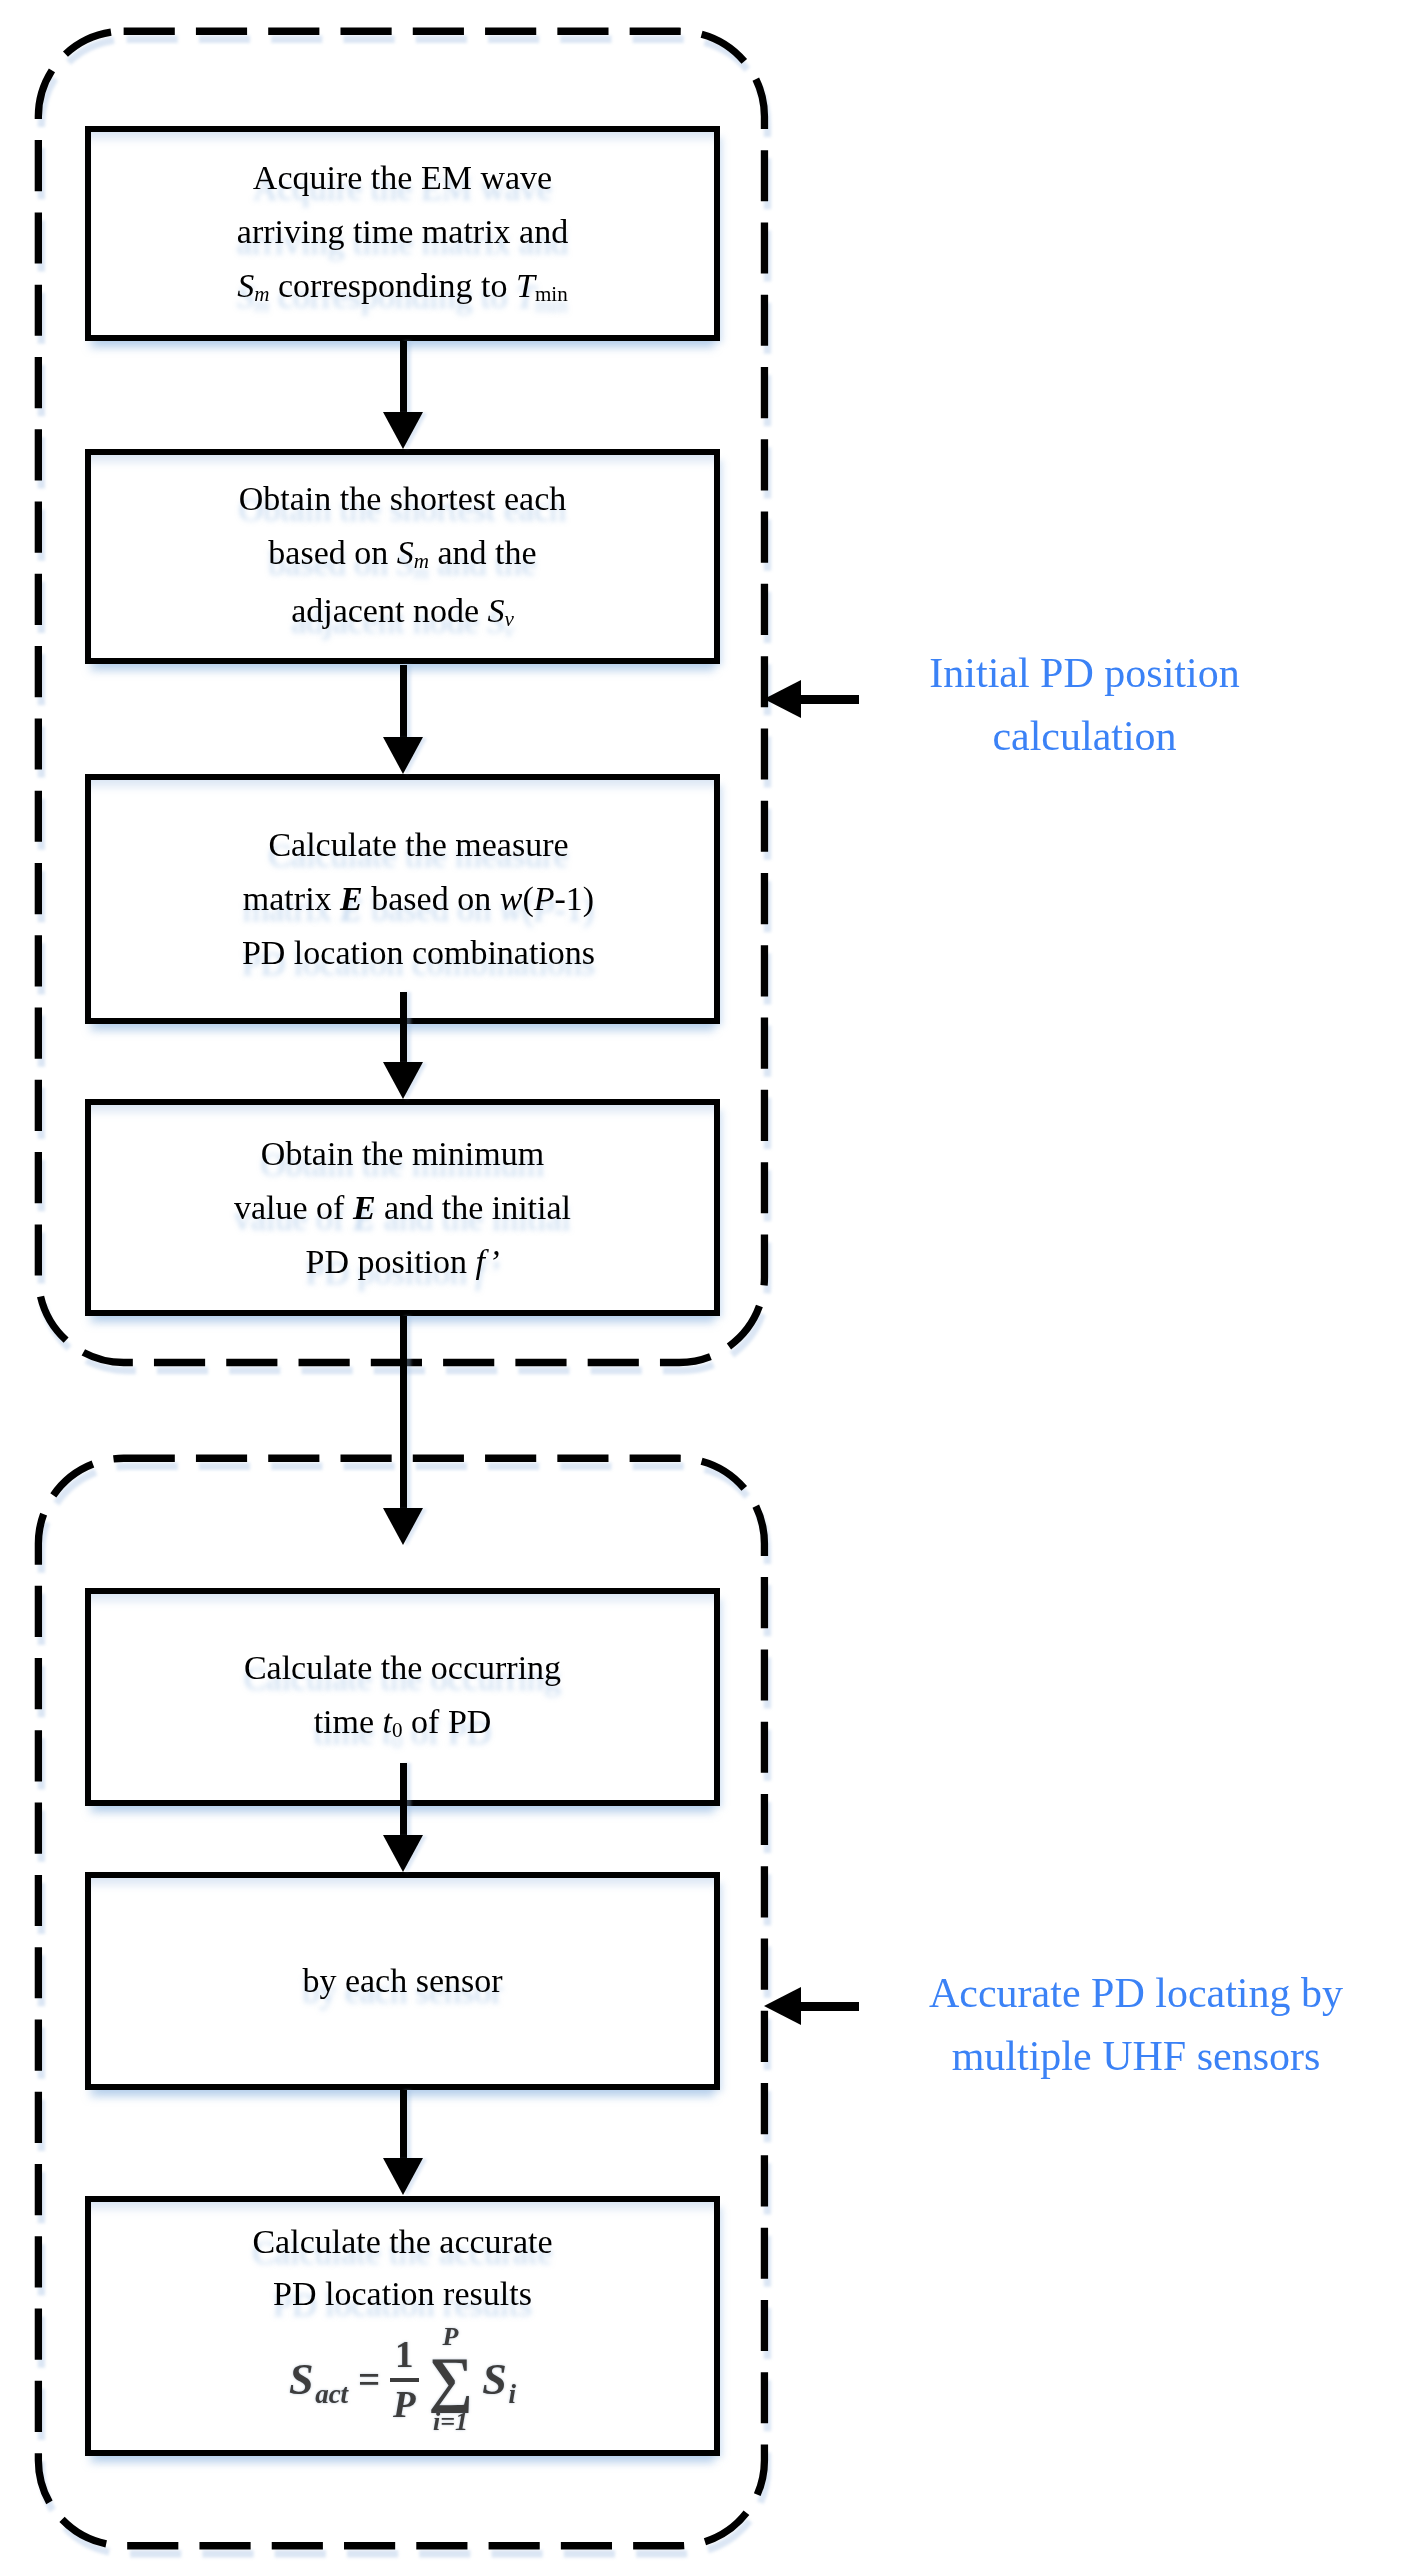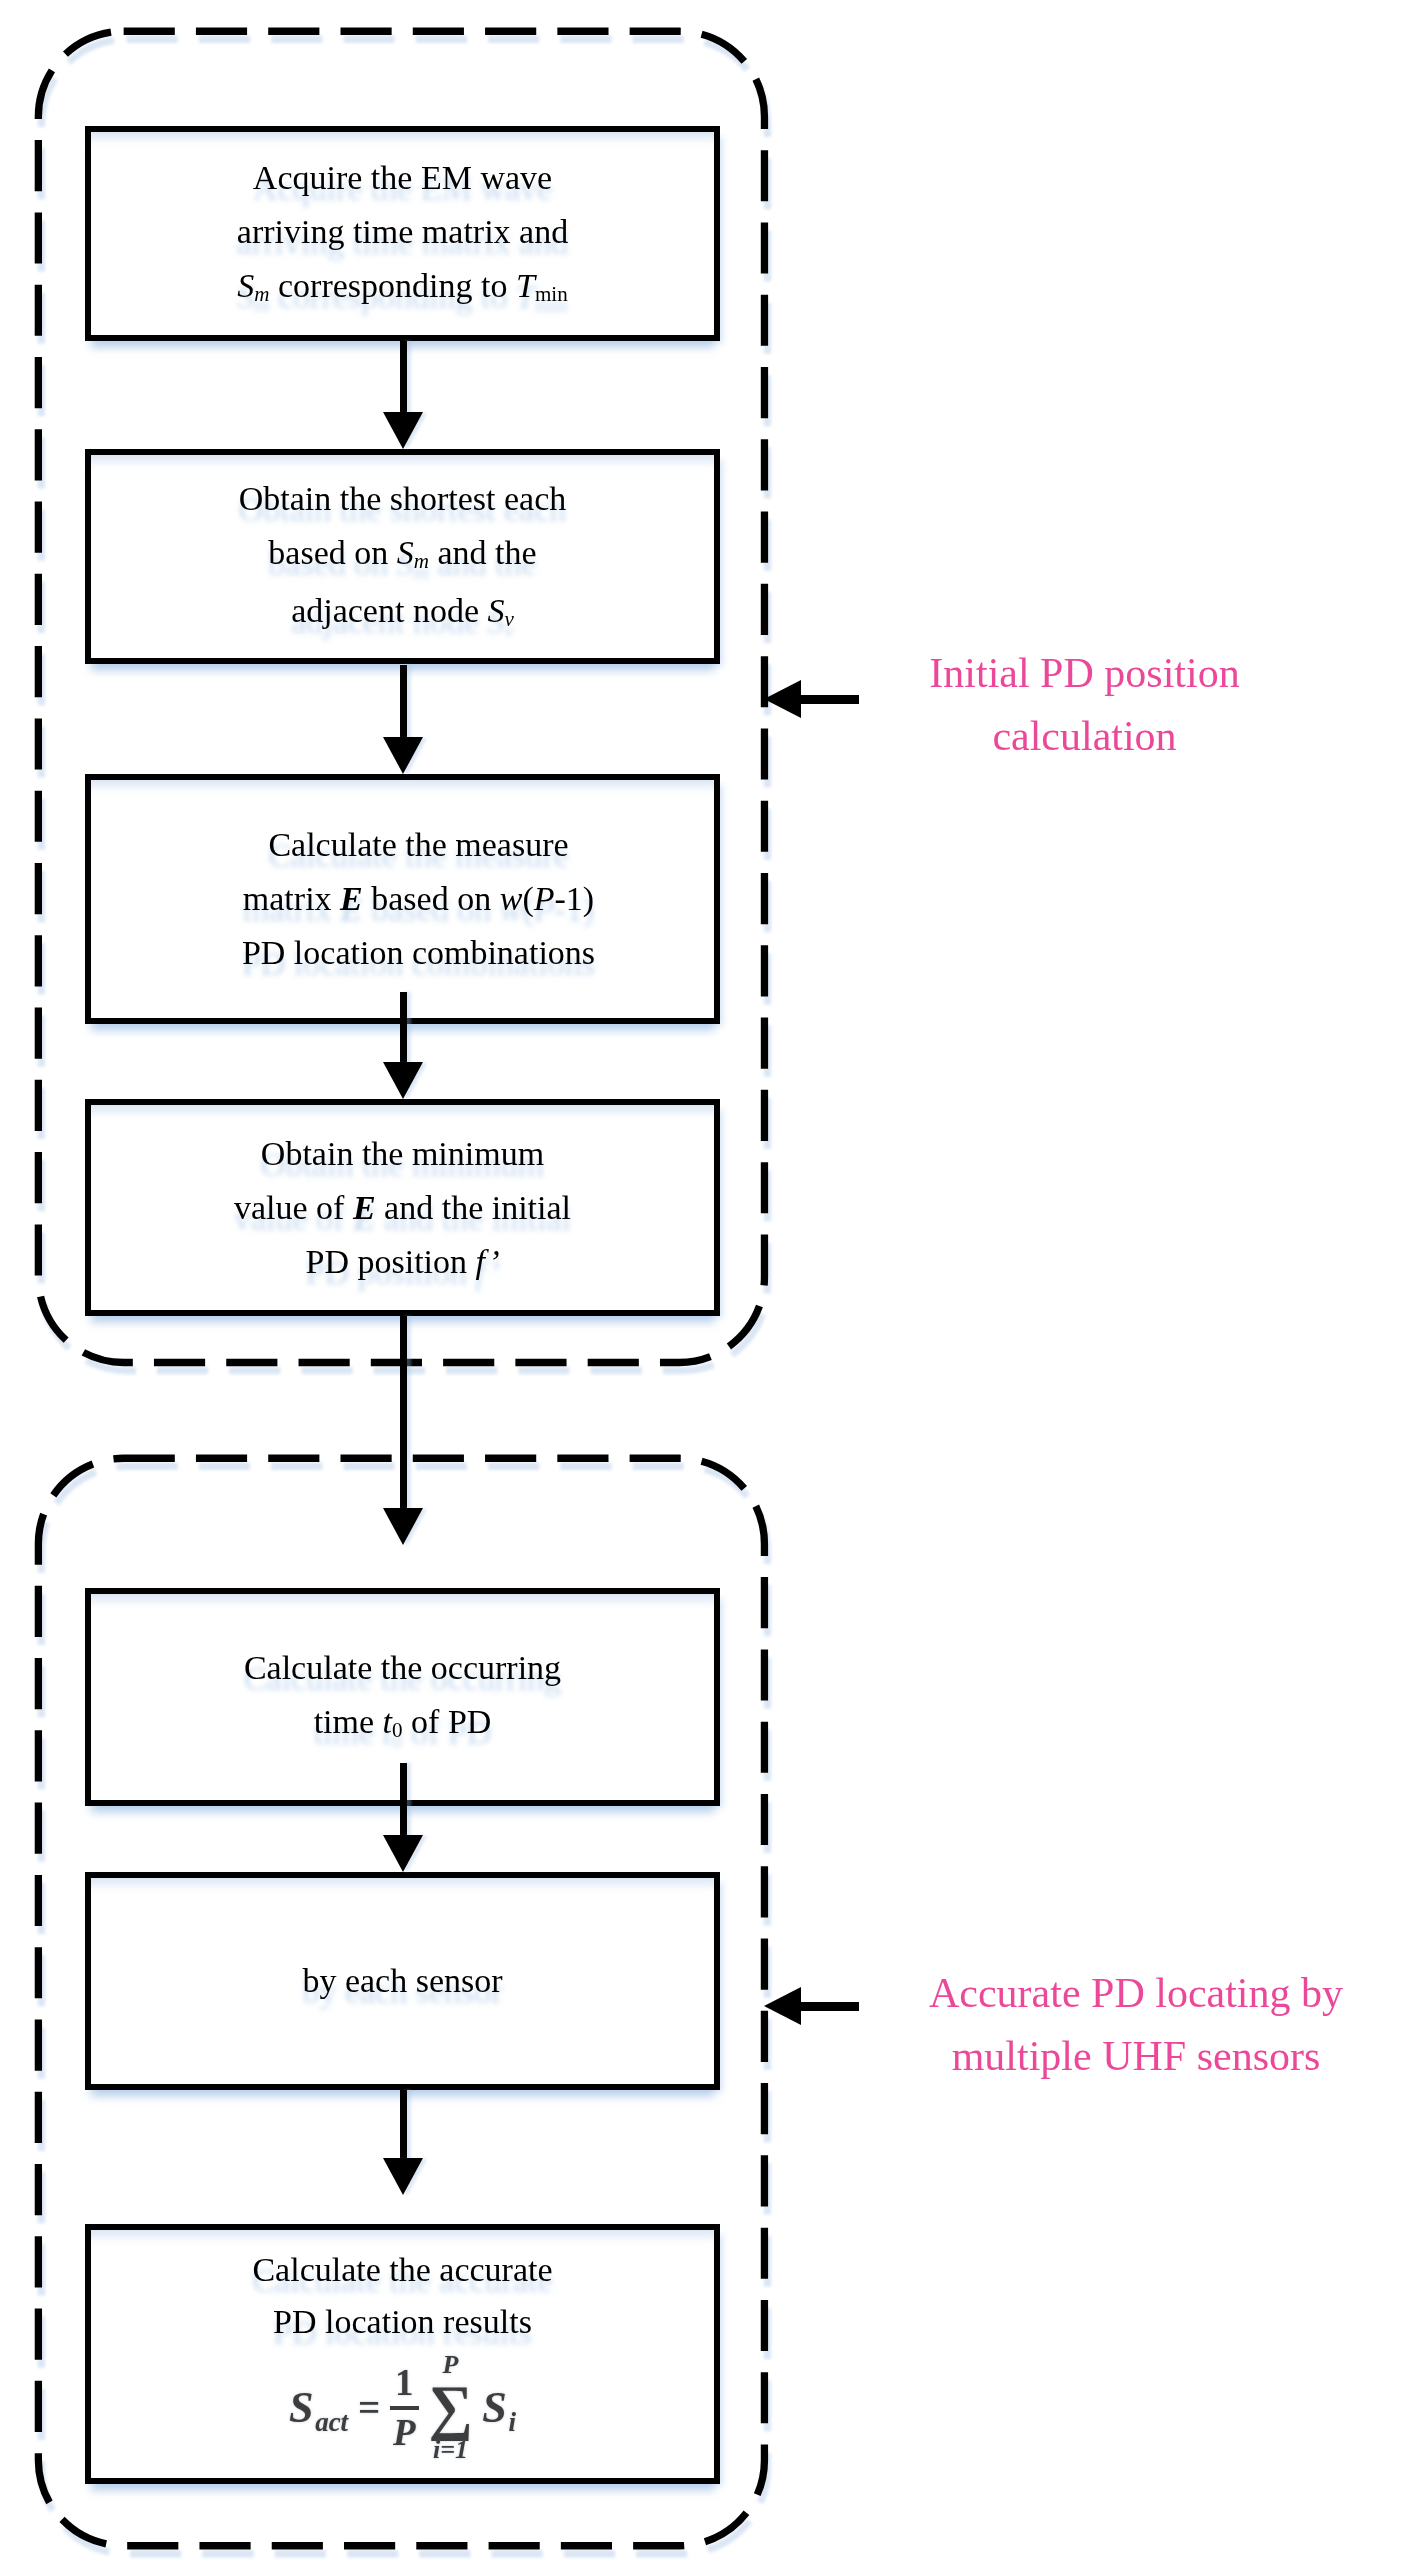--- a/index.html
+++ b/index.html
@@ -62,21 +62,21 @@
   }
   .hhead {
     position:absolute; left:764px; width:0; height:0;
     border-top:19.5px solid transparent;
     border-bottom:19.5px solid transparent;
     border-right:37px solid #000;
   }
 
   
   .side-label {
-    position:absolute; text-align:center; color:#ec4899;
+    position:absolute; text-align:center; color:#3b82f6;
   }
   .label-line {
     font-size:42px; line-height:63px; white-space:nowrap;
   }
 
   
   .formula {
     margin-top:3.2px;
     display:flex; align-items:center; justify-content:center; gap:9.7px;
     font-weight:bold; font-style:italic; color:#3d3d3d;
@@ -131,21 +131,21 @@
 
   <div class="box" style="top:1545px;height:218px;margin-top:43px;">
     <div class="line"><span class="f-r">Calculate the occurring</span></div>
     <div class="line"><span class="f-r">time </span><span class="f-i">t</span><span class="f-sub">0</span><span class="f-r"> of PD</span></div>
   </div>
 
   <div class="box" style="top:1872px;height:218px;">
     <div class="line"><span class="f-r">by each sensor</span></div>
   </div>
 
-  <div class="box" style="top:2196px;height:260px;margin-top:28px;">
+  <div class="box" style="top:2196px;height:260px;">
     <div class="line" style="line-height:52px;"><span class="f-r">Calculate the accurate</span></div>
     <div class="line" style="line-height:52px;"><span class="f-r">PD location results</span></div>
     <div class="formula">
       <span class="f-lhs"><span>S</span><span class="f-sub2">act</span></span>
       <span class="f-eq">=</span>
       <span class="frac">
         <span style="font-style:normal;">1</span>
         <span class="frac-bar"></span>
         <span>P</span>
       </span>

